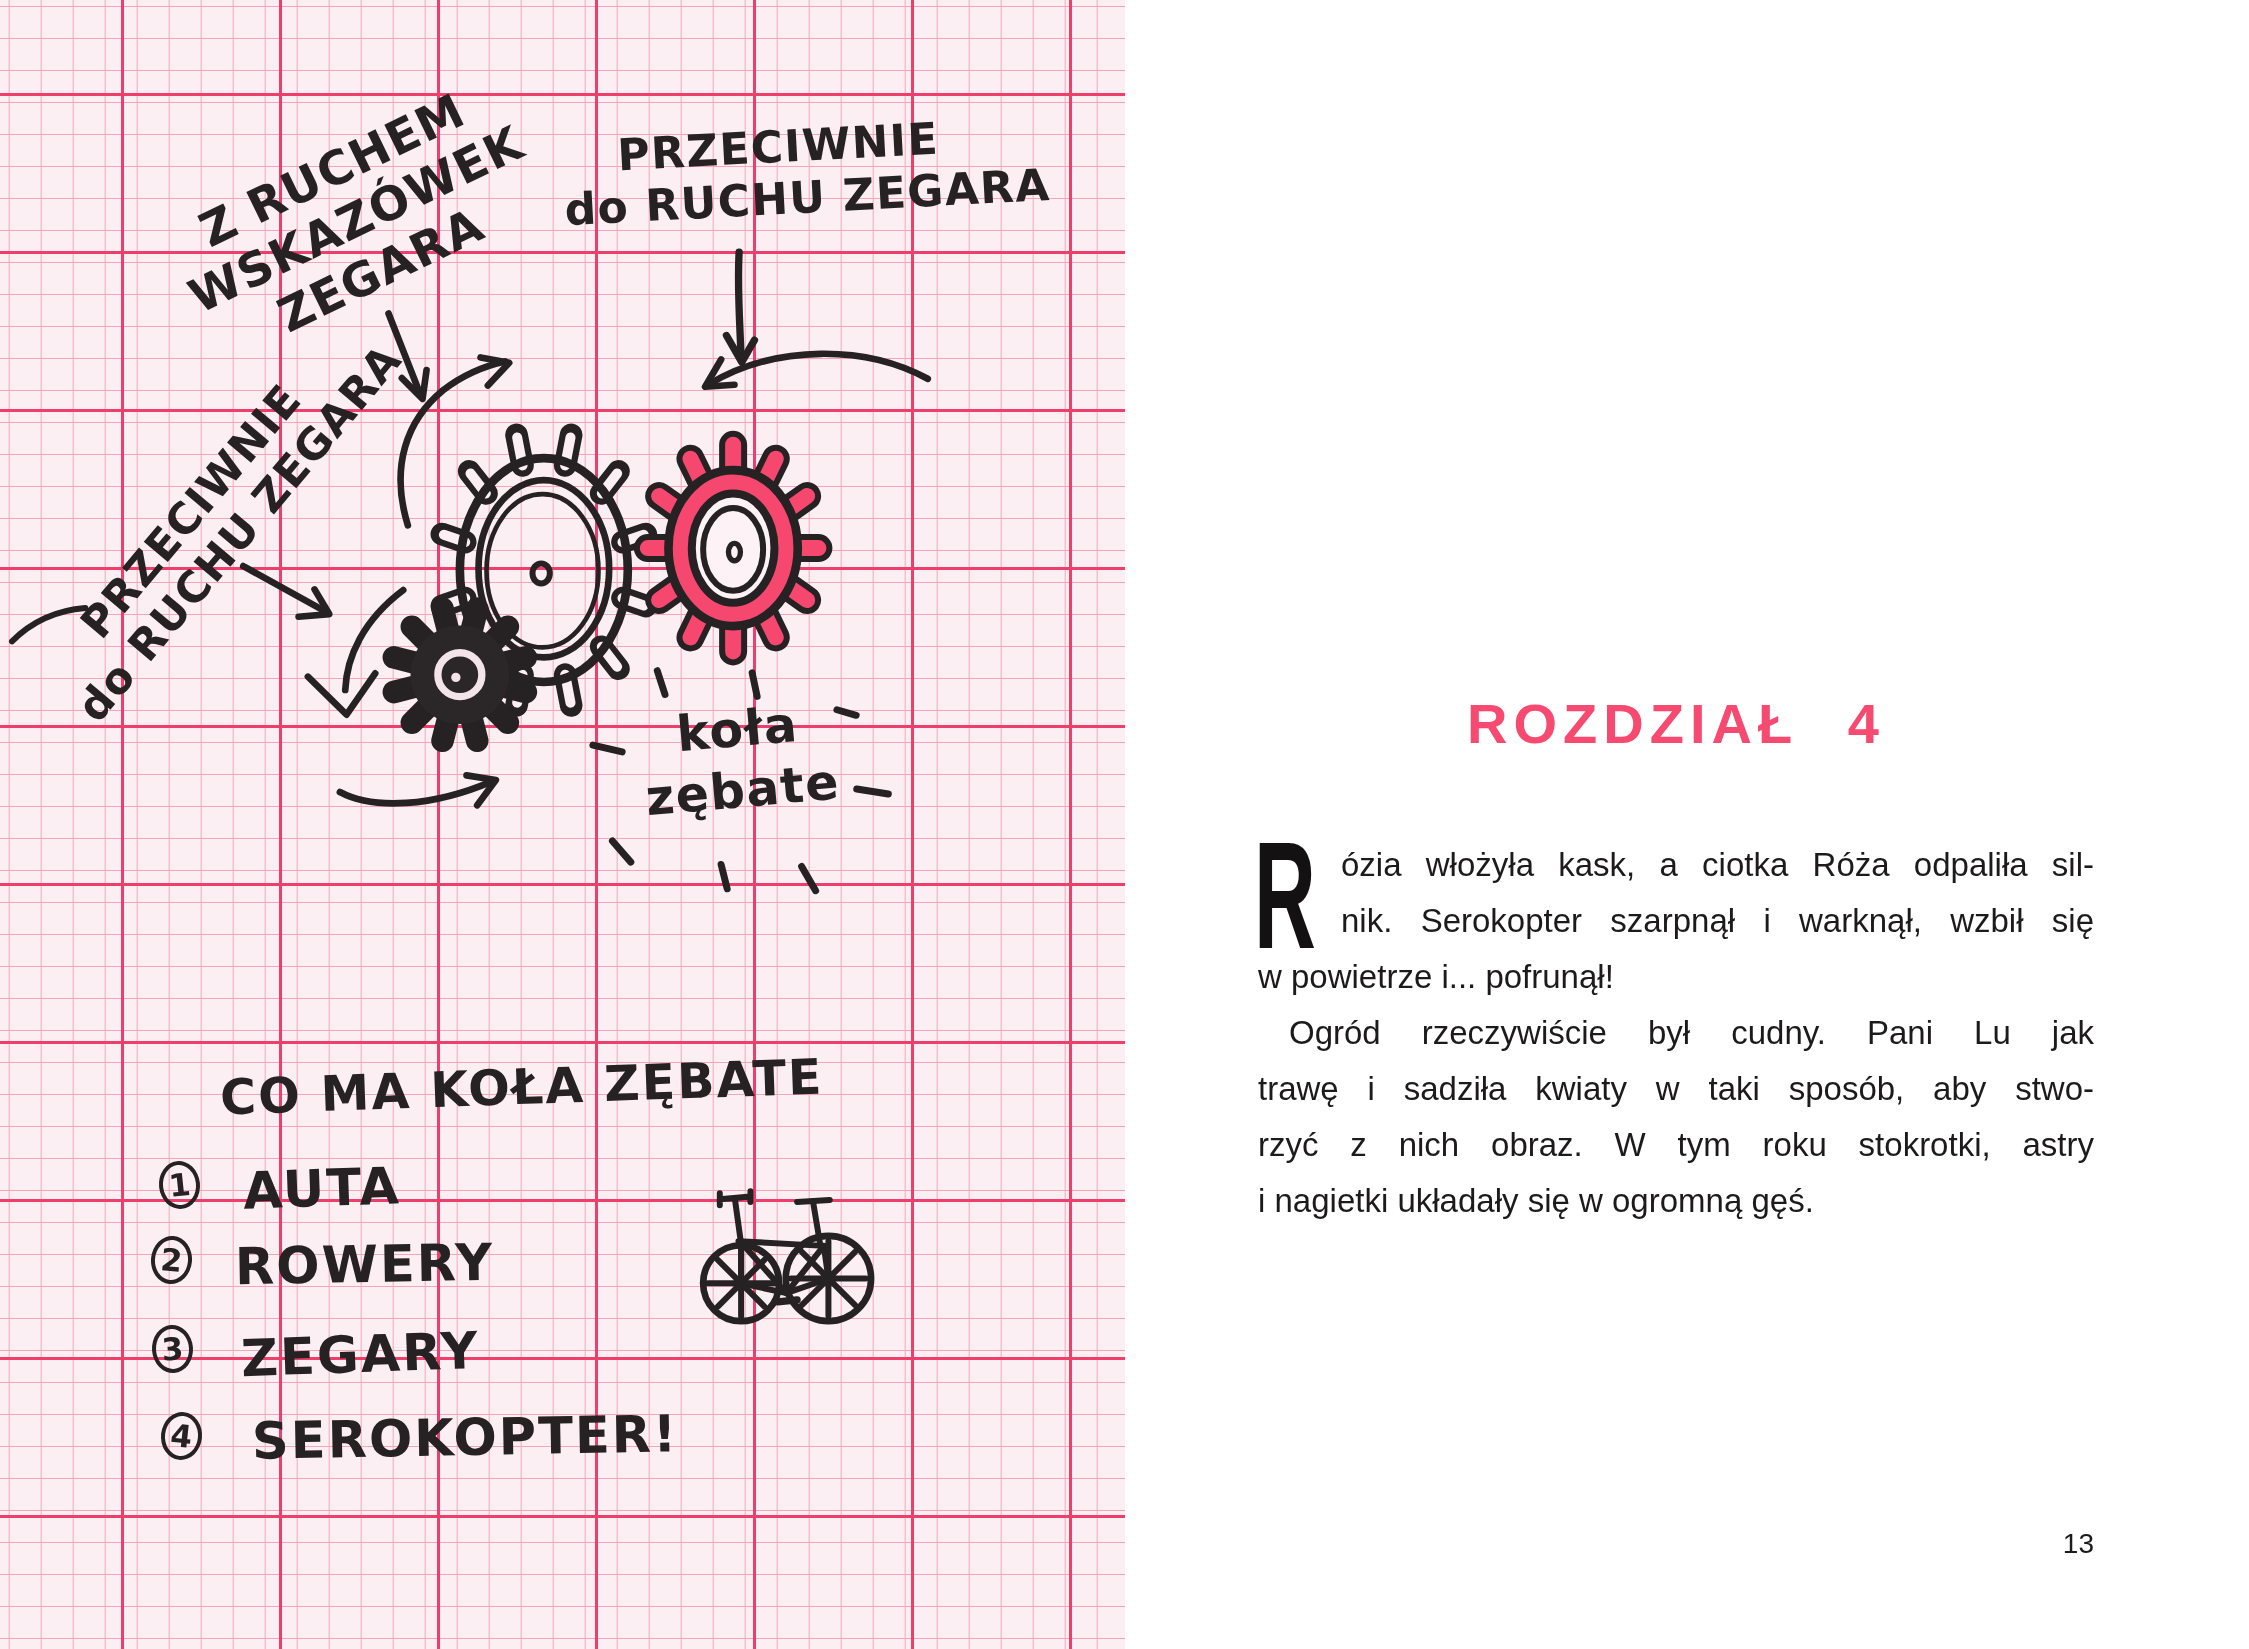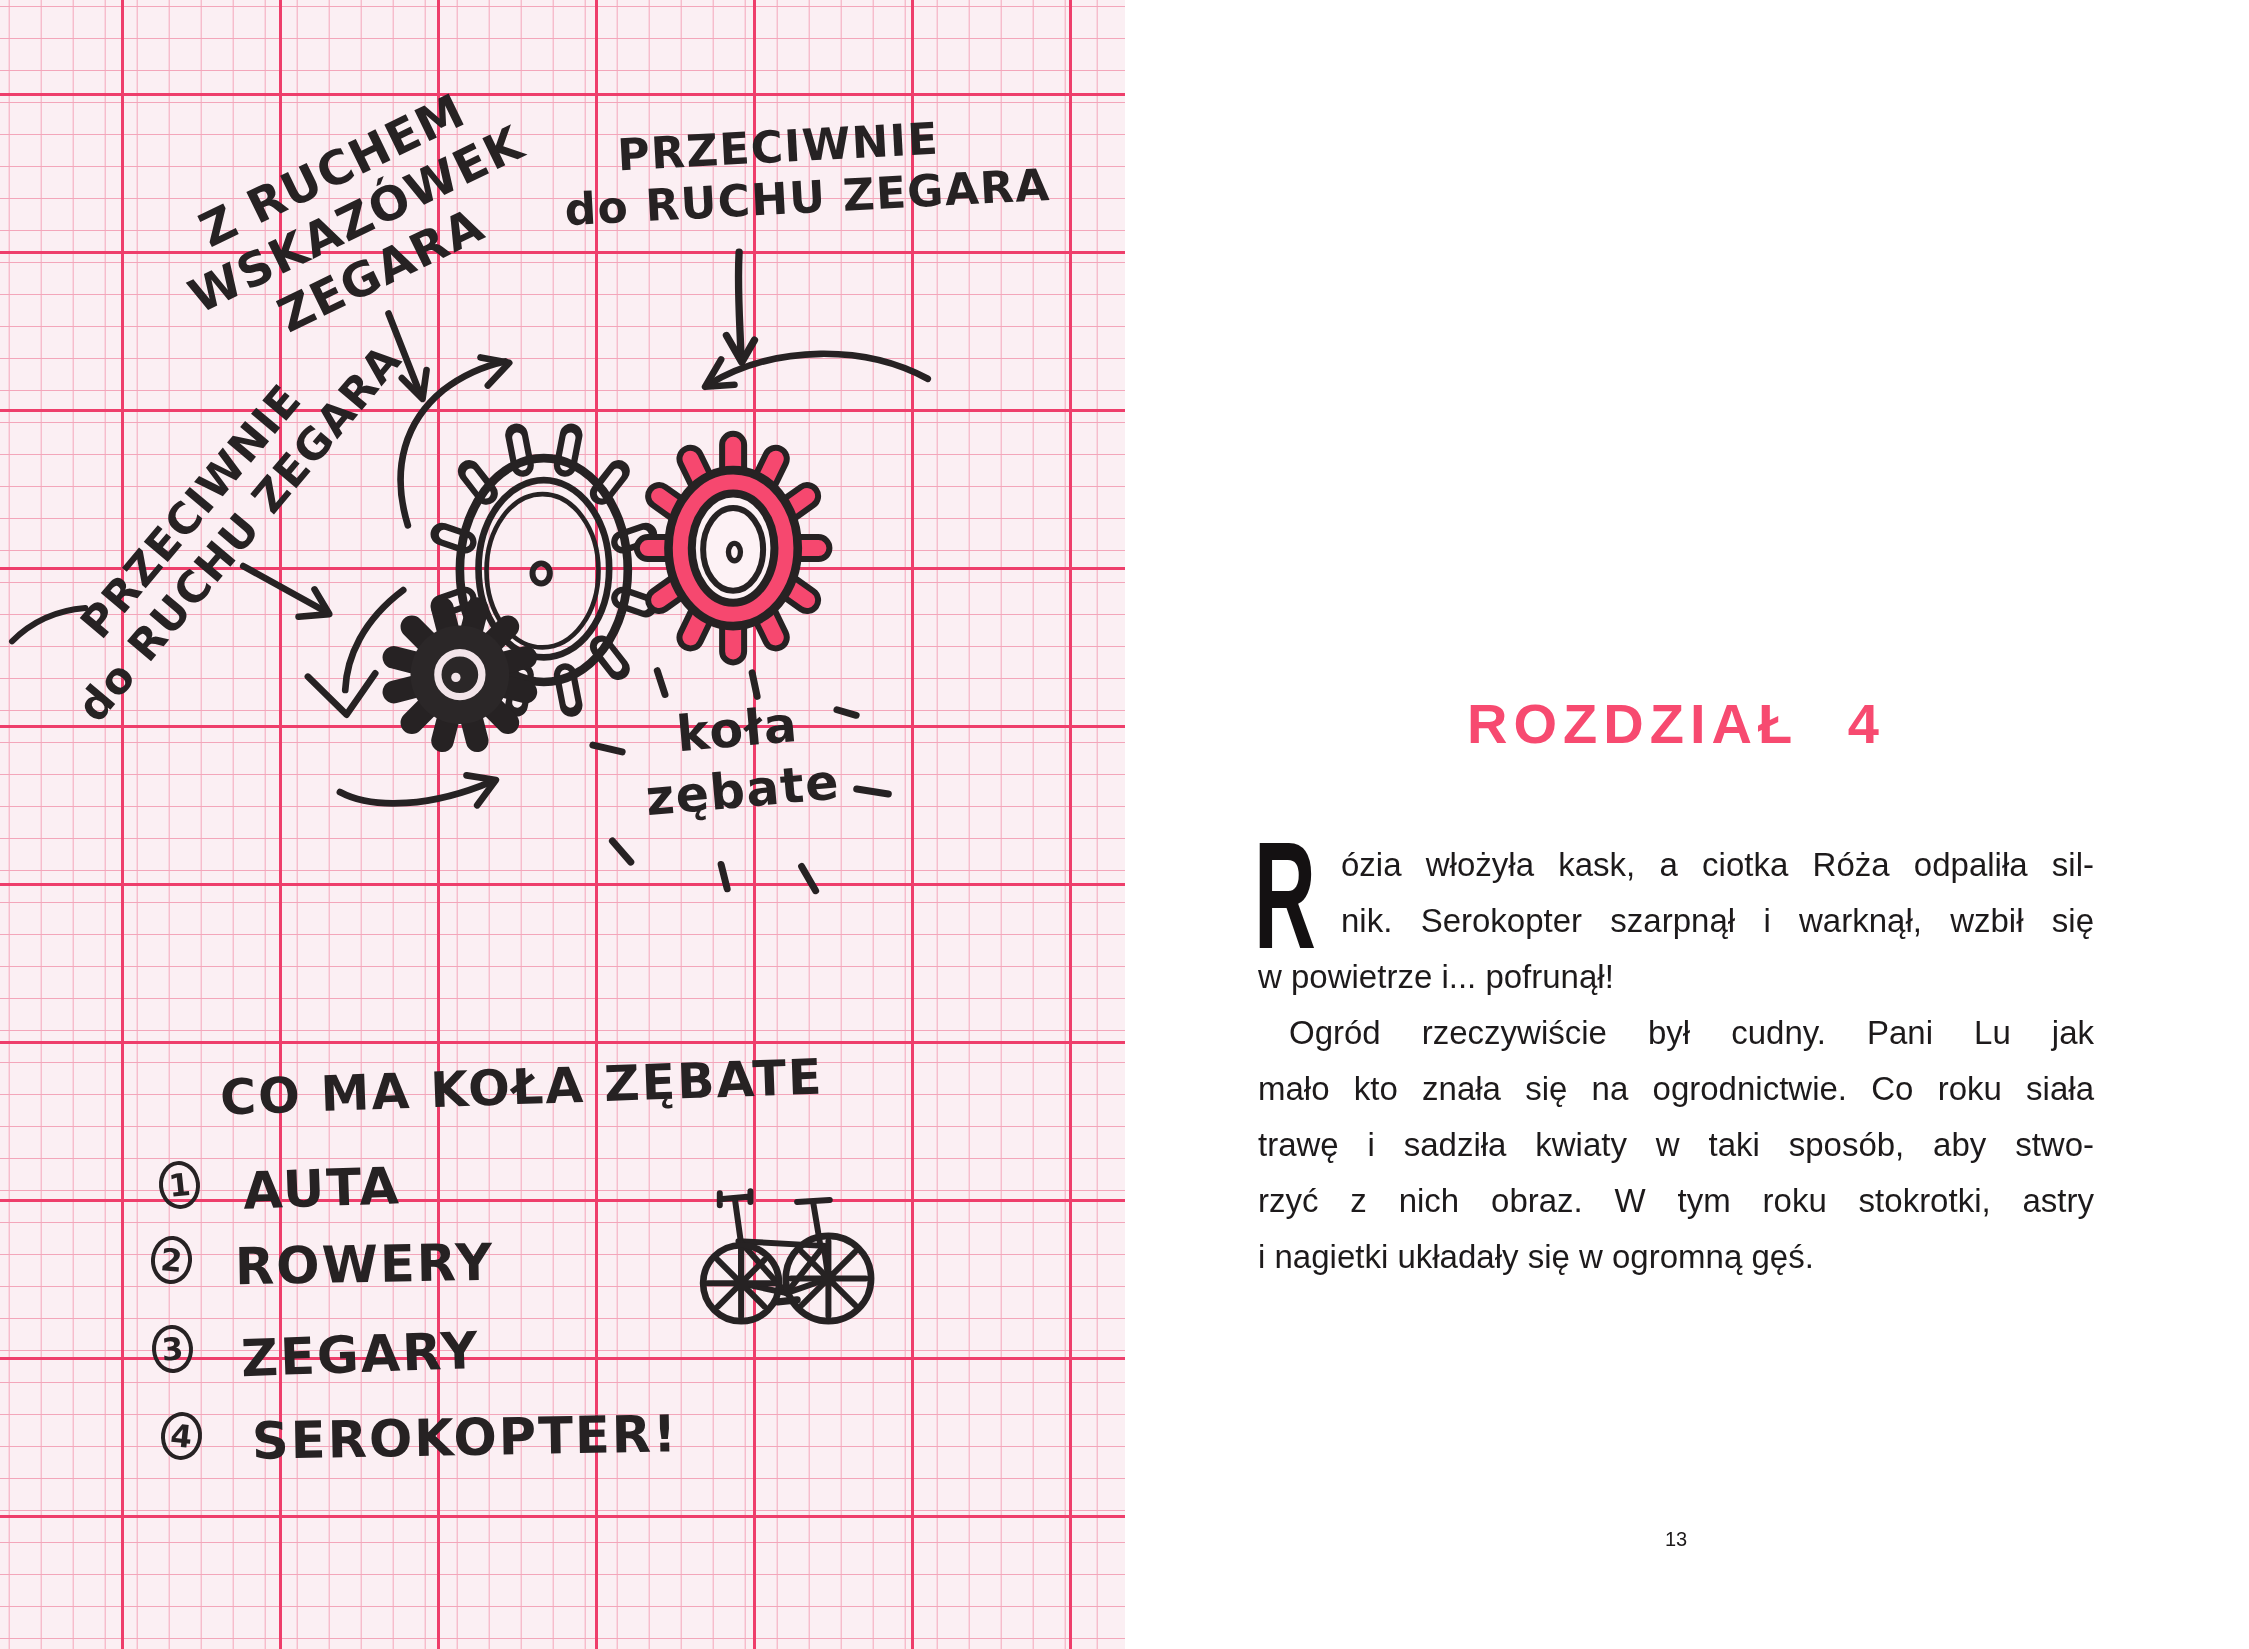--- a/index.html
+++ b/index.html
@@ -39,22 +39,22 @@
   .body-text{position:absolute;left:133px;top:837px;width:836px;color:#1d1a1b;
       font-size:33px;font-family:"Liberation Sans",sans-serif;}
   .line{height:56px;line-height:56px;text-align:justify;}
   .line.just{text-align-last:justify;}
   .line.ind{text-indent:31px;}
   .p1-wrap{position:relative;}
   .p1-wrap .line{padding-left:83px;}
   .dropcap{position:absolute;left:-4px;top:4px;font-size:153px;line-height:107px;
       font-weight:bold;color:#141112;transform:scaleX(0.56);transform-origin:left top;
       font-family:"Liberation Sans",sans-serif;}
-  .page-num{position:absolute;left:133px;top:1528px;width:836px;text-align:center;
-      font-size:20px;color:#1d1a1b;}
+  .page-num{position:absolute;left:133px;top:1528px;width:836px;text-align:right;
+      font-size:28px;color:#1d1a1b;}
 </style>
 </head>
 <body>
 
 <div class="spread">
 
   <div class="page-left">
 
     <svg class="doodles" width="1125" height="1650" viewBox="0 0 1688 2475">
       <g stroke="#262223" stroke-linecap="round" stroke-linejoin="round" fill="none">
@@ -183,21 +183,20 @@
     <div class="chapter-title">ROZDZIAŁ 4</div>
 
     <div class="body-text">
       <div class="p1-wrap">
         <div class="dropcap">R</div>
         <div class="line just">ózia włożyła kask, a ciotka Róża odpaliła sil-</div>
         <div class="line just">nik. Serokopter szarpnął i warknął, wzbił się</div>
       </div>
       <div class="line">w powietrze i... pofrunął!</div>
       <div class="line just ind">Ogród rzeczywiście był cudny. Pani Lu jak</div>
-      <div class="line just">mało kto znała się na ogrodnictwie. Co roku siała</div>
       <div class="line just">trawę i sadziła kwiaty w taki sposób, aby stwo-</div>
       <div class="line just">rzyć z nich obraz. W tym roku stokrotki, astry</div>
       <div class="line">i nagietki układały się w ogromną gęś.</div>
     </div>
 
     <div class="page-num">13</div>
   </div>
 </div>
 
 

